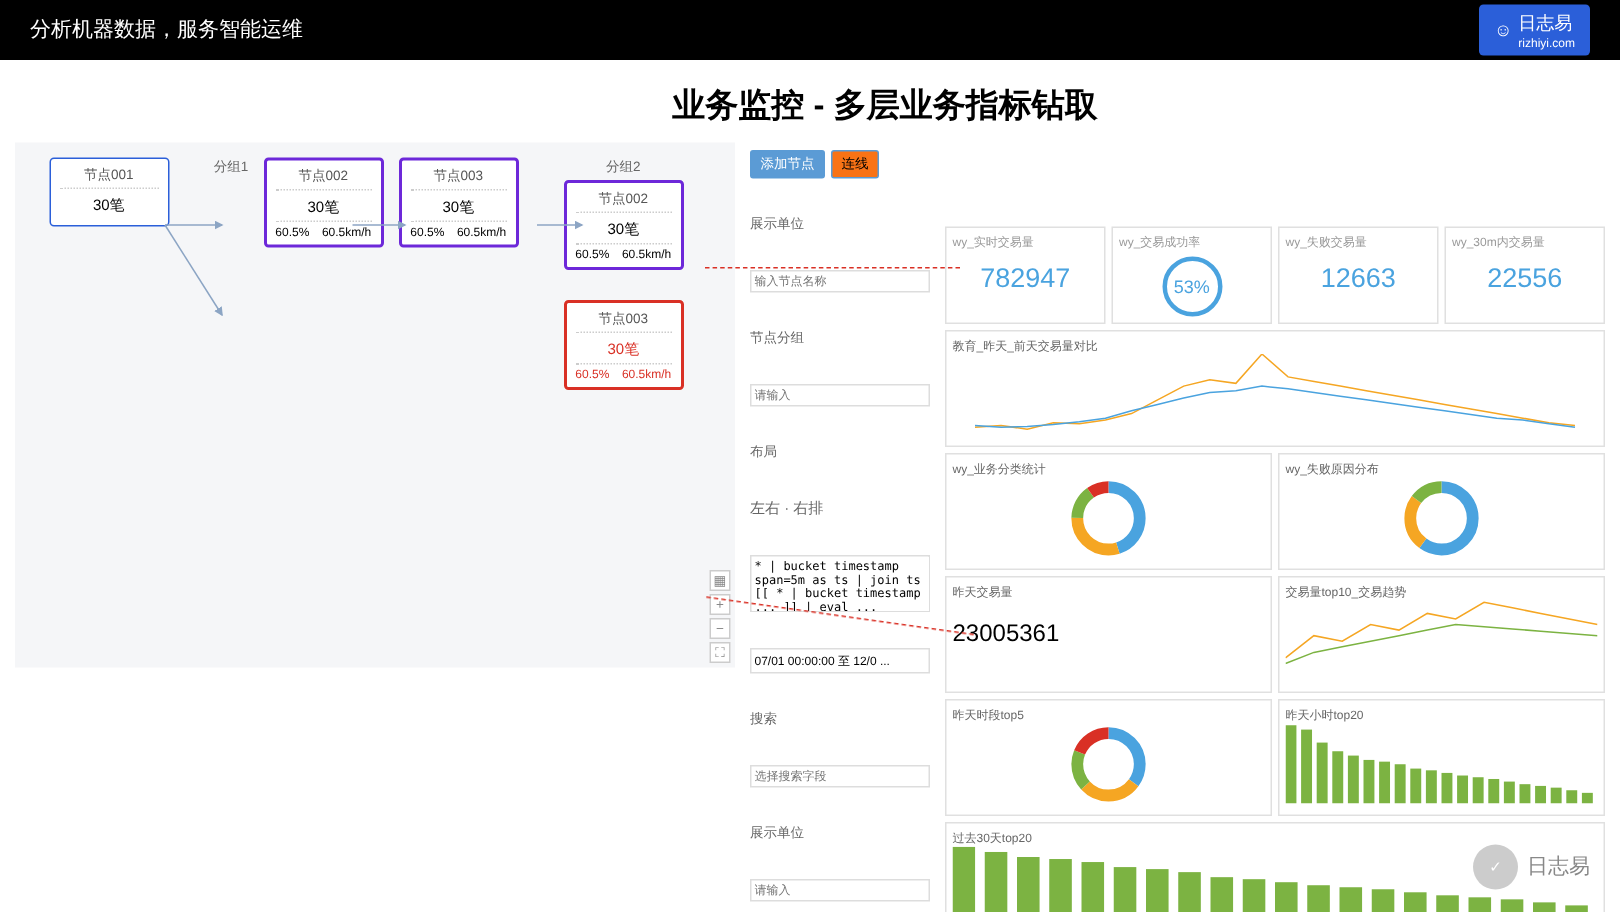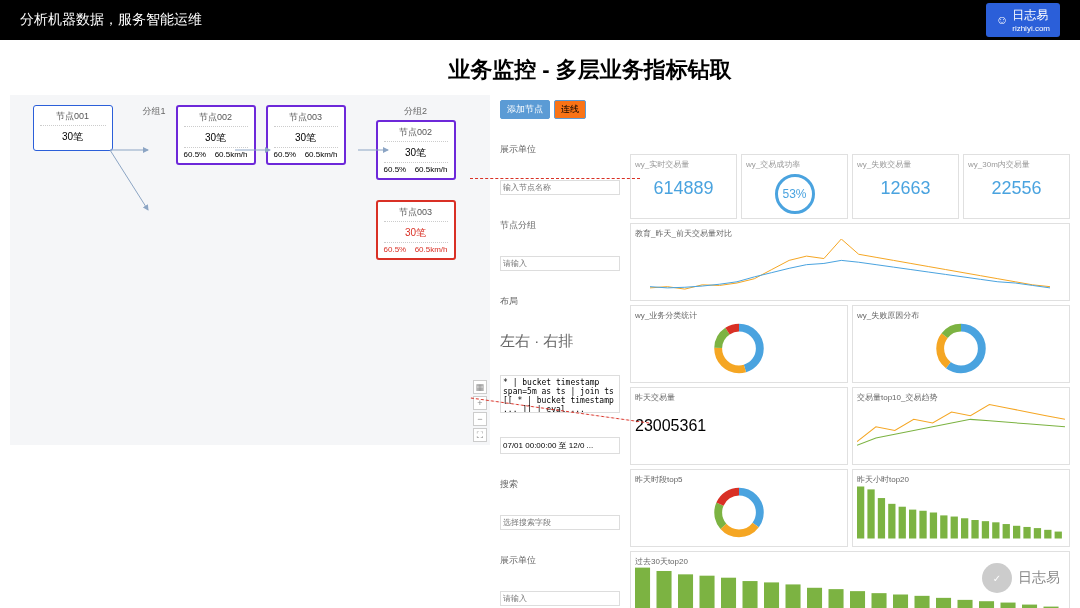--- a/index.html
+++ b/index.html
@@ -143,21 +143,21 @@
   <div class="config-panel">
     <div class="btns">
       <button class="btn active">添加节点</button>
       <button class="btn">连线</button>
     </div>
     <label>展示单位</label>
     <input placeholder="输入节点名称" style="">
     <label>节点分组</label>
     <input placeholder="请输入" style="">
     <label>布局</label>
-    <div style="font-size:15px;color:#666">
+    <div style="font-size:10px;color:#666">
       <span>左右</span> · 
       <span>右排</span>
     </div>
     <textarea style="">* | bucket timestamp span=5m as ts | join ts [[ * | bucket timestamp ... ]] | eval ...</textarea>
     <div class="input-like">07/01 00:00:00 至 12/0 ...</div>
     <label>搜索</label>
     <input placeholder="选择搜索字段" style="">
     <label>展示单位</label>
     <input placeholder="请输入" style="">
     <label>数值颜色</label>
@@ -166,21 +166,21 @@
       <input value="100" style="">
       <div class="color-block"></div>
       <span style="color:#999">🗑</span>
     </div>
   </div>
 
   <div class="charts">
     <div class="metrics-row">
       <div class="metric-card">
         <div class="mtitle">wy_实时交易量</div>
-        <div class="mval">614889</div>
+        <div class="mval">782947</div>
       </div>
       <div class="metric-card">
         <div class="mtitle">wy_交易成功率</div>
         <div class="gauge">53%</div>
       </div>
       <div class="metric-card">
         <div class="mtitle">wy_失败交易量</div>
         <div class="mval">12663</div>
       </div>
       <div class="metric-card">

